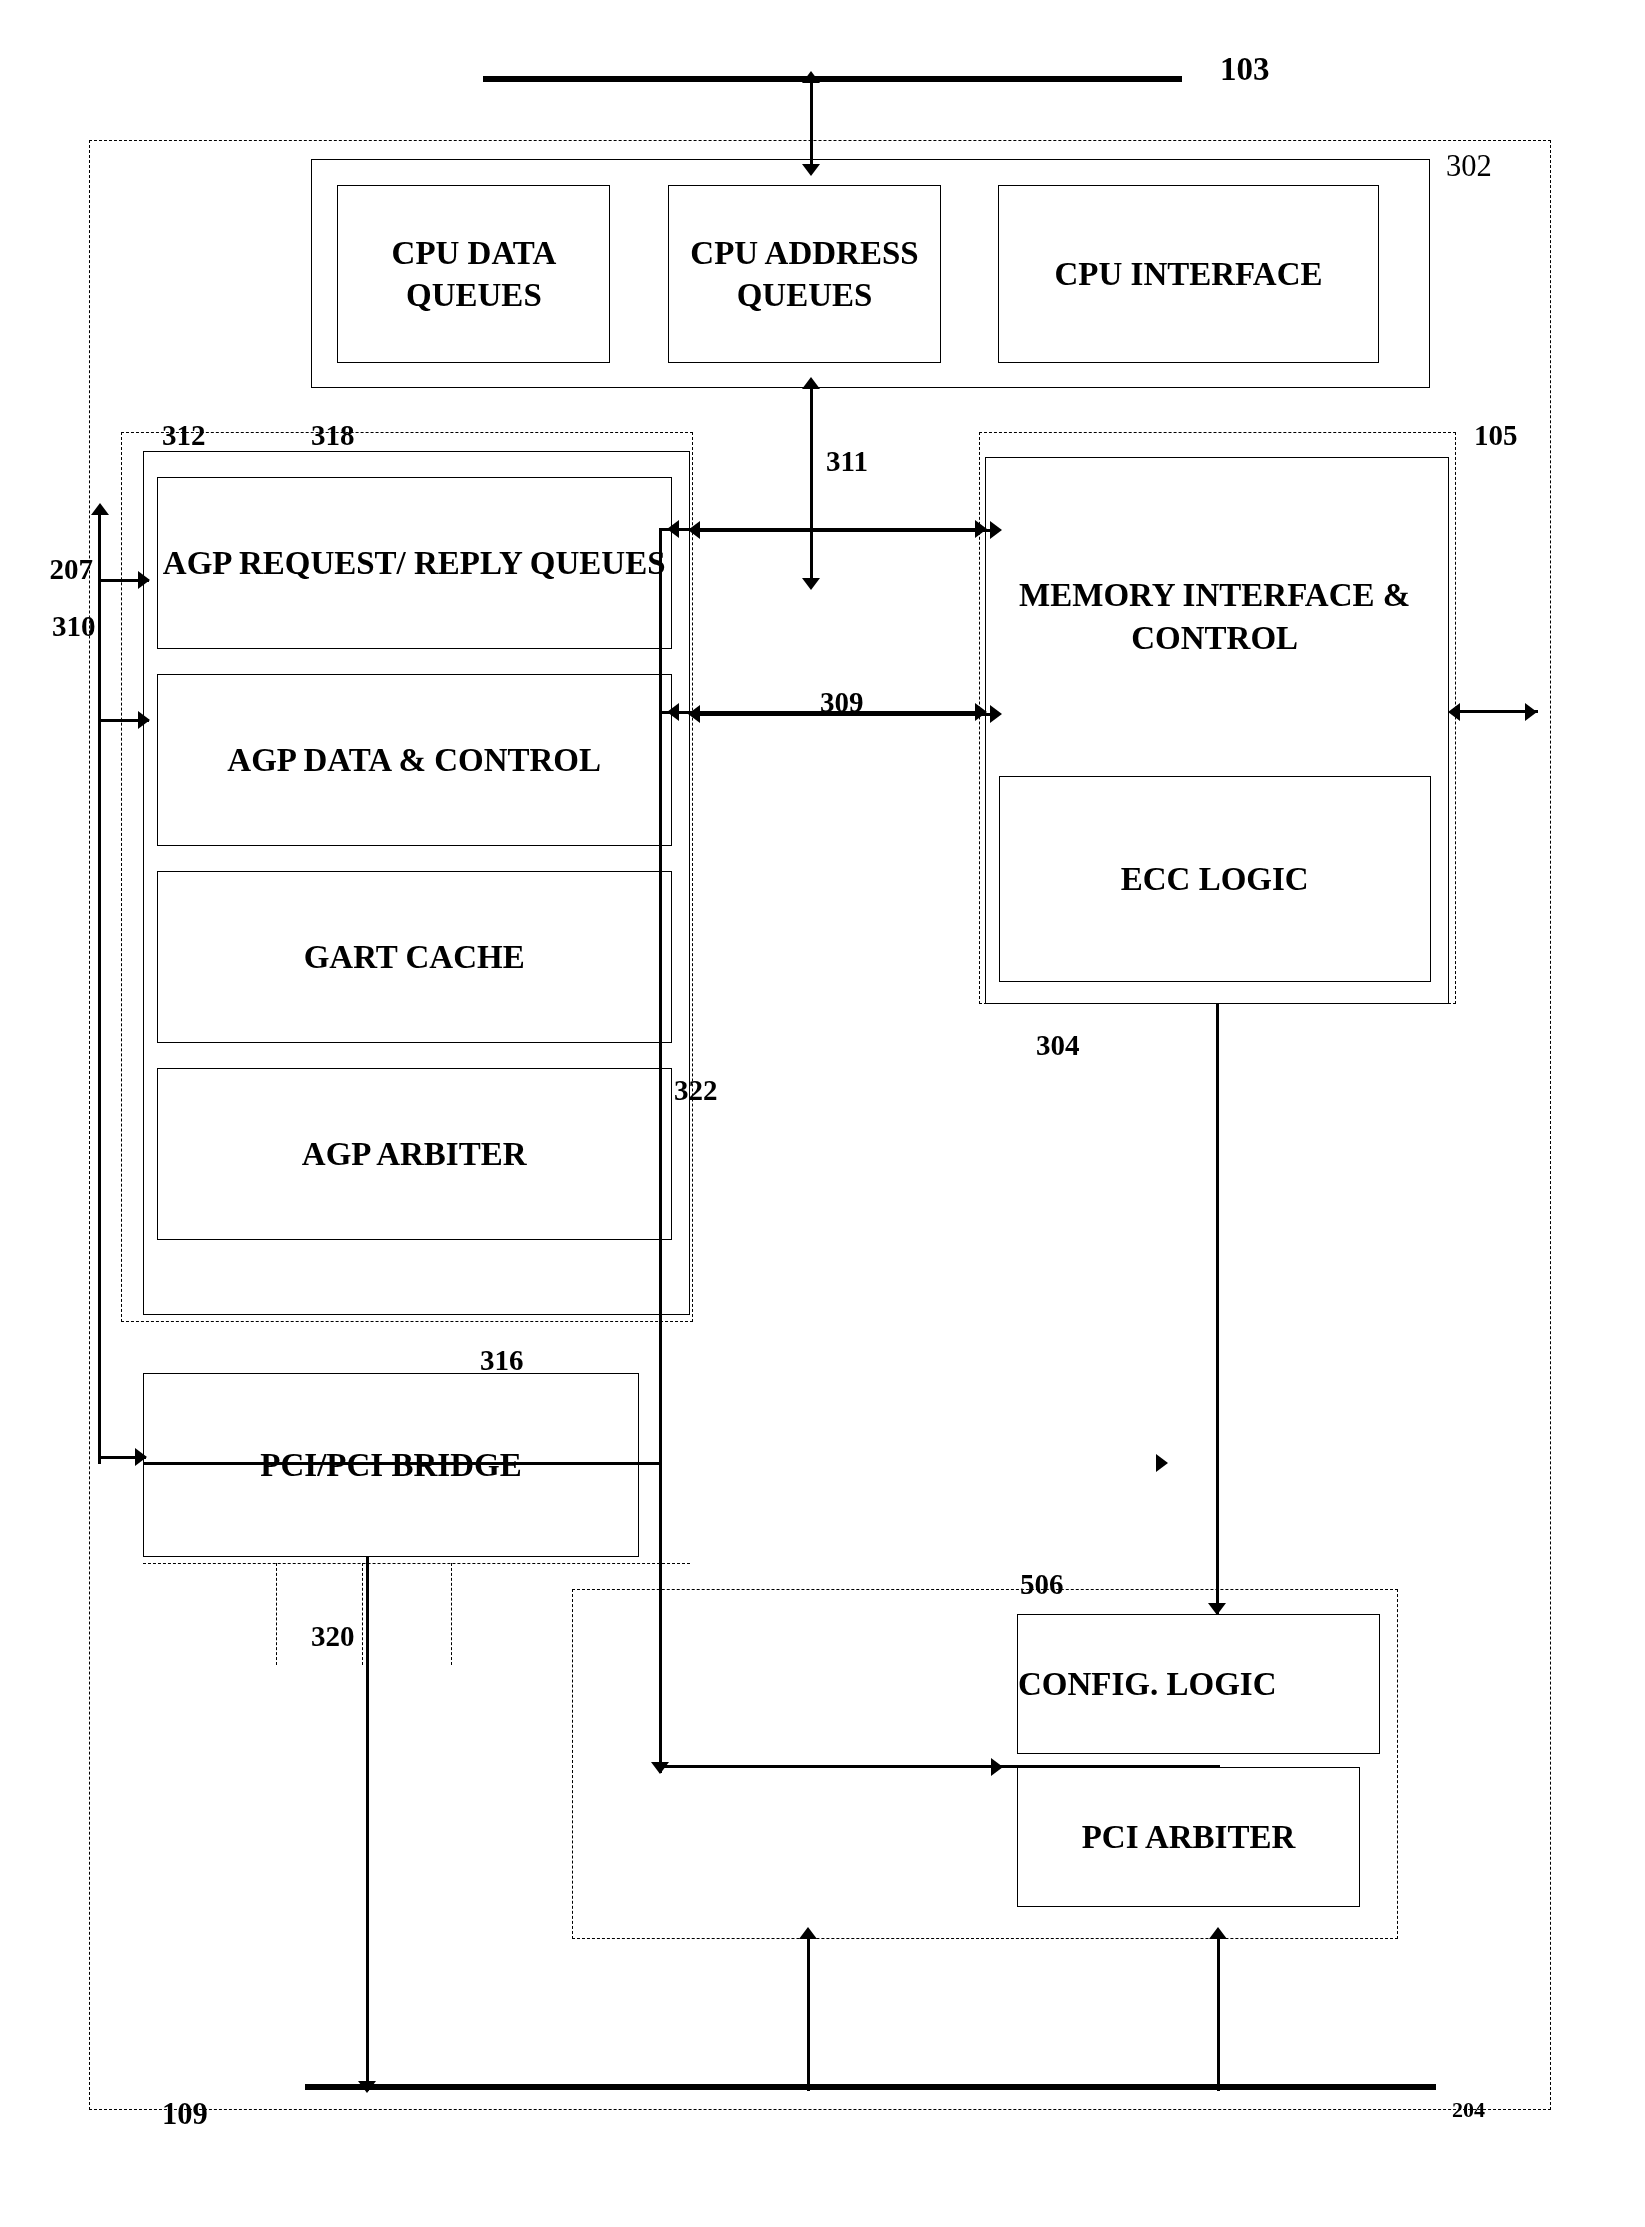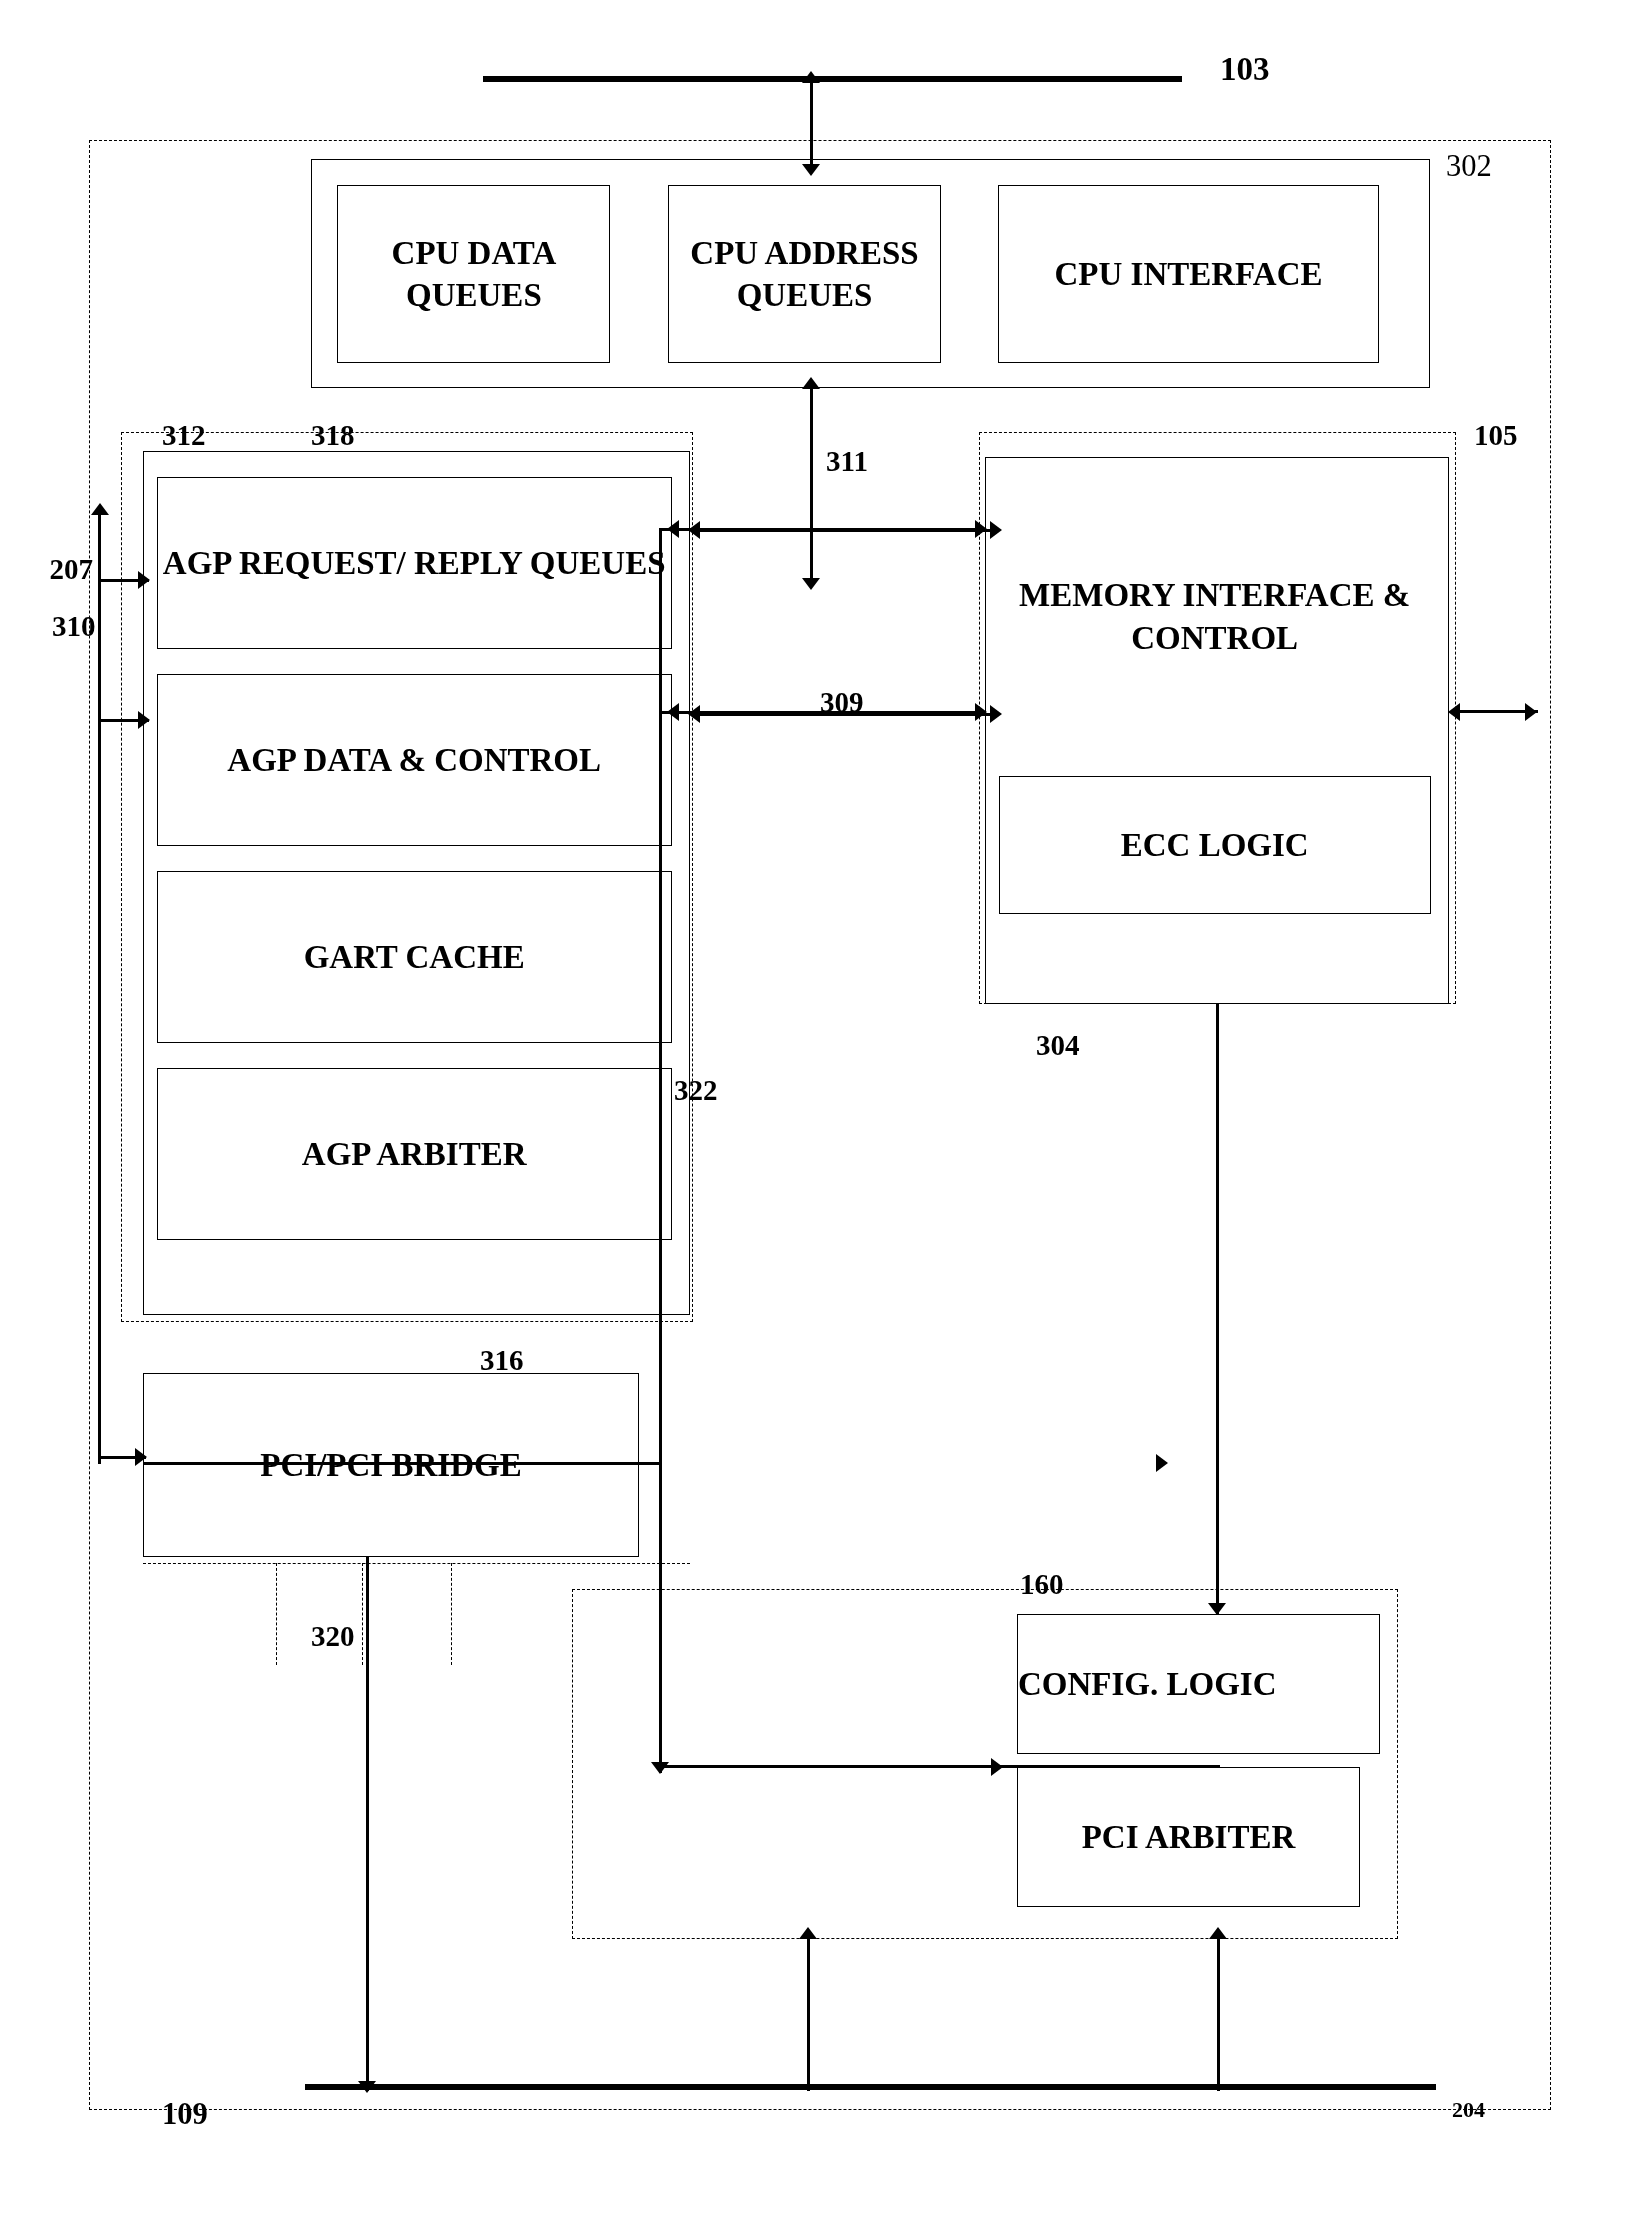--- a/index.html
+++ b/index.html
@@ -243,21 +243,21 @@
       display: flex;
       align-items: center;
       justify-content: center;
       text-align: center;
     }
     .box-ecc {
       position: absolute;
       top: 318px;
       left: 12.7px;
       width: 432px;
-      height: 138px;
+      height: 206px;
       border: 1.9px solid #000;
       display: flex;
       align-items: center;
       justify-content: center;
       text-align: center;
     }
 
     
     
     .arrow-h-309-top {
@@ -531,21 +531,21 @@
 
   <div style="position:absolute;top:1525px;left:621px;width:2.5px;height:210px;background:#000;"></div>
   <div style="position:absolute;top:1724px;left:613px;border-left:9px solid transparent;border-right:9px solid transparent;border-top:12.7px solid #000;"></div>
 
   <div style="position:absolute;top:1727px;left:621px;width:343px;height:2.5px;background:#000;"></div>
   <div style="position:absolute;top:1720px;left:953px;border-top:9px solid transparent;border-bottom:9px solid transparent;border-left:12.7px solid #000;"></div>
 
   <div style="position:absolute;top:1727px;left:960px;width:222px;height:2.5px;background:#000;"></div>
 
   <div class="box-306"></div>
-  <div style="position:absolute;top:1530px;left:982px;font-size:29px;font-weight:bold;">160</div>
+  <div style="position:absolute;top:1530px;left:982px;font-size:29px;font-weight:bold;">506</div>
 
 
   <div class="box-config-logic">
     <span class="box-label">CONFIG.
 LOGIC</span>
   </div>
 
   <div class="box-pci-arbiter">
     <span class="box-label">PCI
 ARBITER</span>

